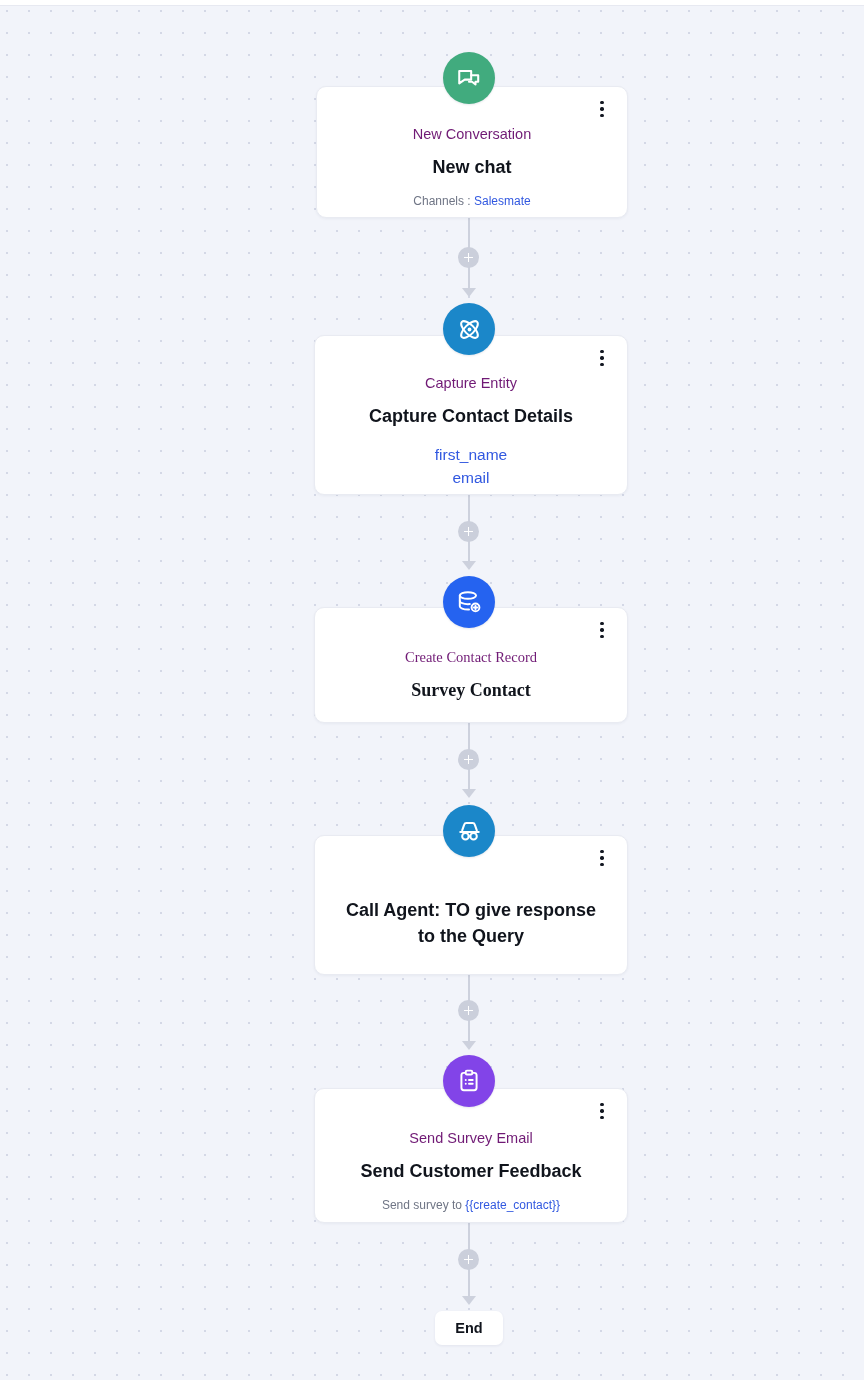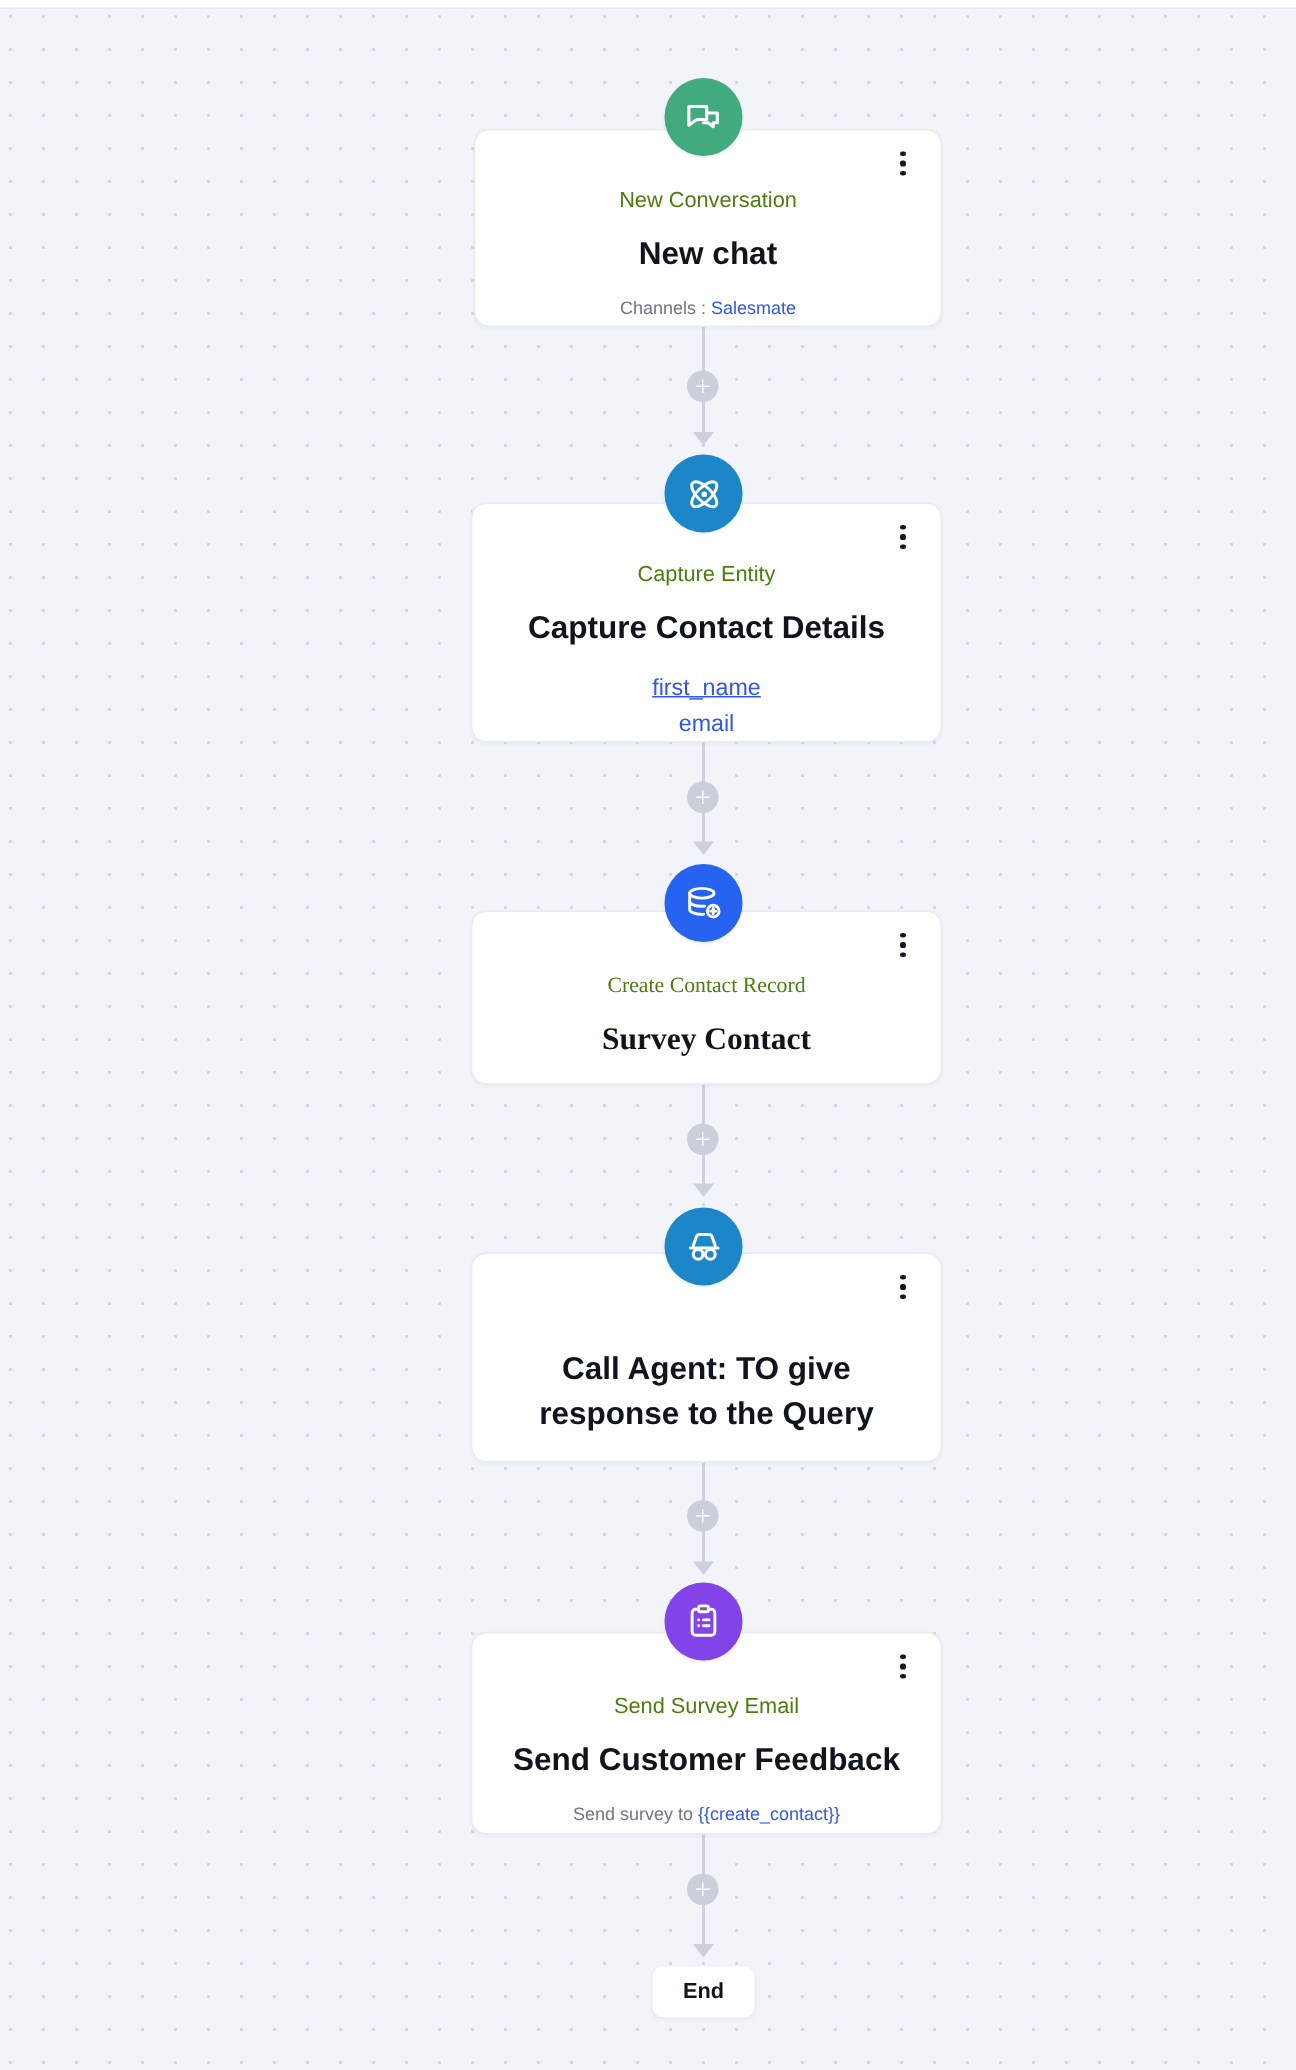--- a/index.html
+++ b/index.html
@@ -76,28 +76,28 @@
     z-index: 20;
     box-shadow: 0 1px 2px rgba(20, 30, 70, 0.10);
   }
   .badge svg { display: block; }
 
   .card-body {
     padding: 0 22px;
   }
 
   .subtitle {
-    color: #4d7c0f;
+    color: #701a75;
     font-size: 14.5px;
     line-height: 1.35;
     font-weight: 400;
   }
   .title {
     color: #10141c;
-    font-size: 21px;
+    font-size: 18px;
     font-weight: 700;
     line-height: 1.42;
     text-align: center;
   }
   .meta {
     color: #6f7585;
     font-size: 12px;
     line-height: 1.45;
   }
   .link {
@@ -198,21 +198,21 @@
 
   <div class="card" style="left:314px; top:335px; width:314px; height:160px;">
     <div class="kebab">
       <i></i>
         <i></i>
         <i></i>
     </div>
     <div class="card-body" style="padding-top:38px;">
       <div class="subtitle">Capture Entity</div>
       <div class="title" style="margin-top:10px;">Capture Contact Details</div>
-      <div class="link-line" style="margin-top:14px;text-decoration:underline;">first_name</div>
+      <div class="link-line" style="margin-top:14px;">first_name</div>
       <div class="link-line">email</div>
     </div>
   </div>
   <div class="badge" style="top:303px; background:#1b87c9;">
     <svg width="27" height="27" viewBox="0 0 24 24" fill="none" stroke="#ffffff" stroke-width="1.8">
       <circle cx="12" cy="12" r="1.7" fill="#ffffff" stroke="none"></circle>
       <ellipse cx="12" cy="12" rx="4.2" ry="9.6" transform="rotate(45 12 12)"></ellipse>
       <ellipse cx="12" cy="12" rx="4.2" ry="9.6" transform="rotate(-45 12 12)"></ellipse>
     </svg>
   </div>

